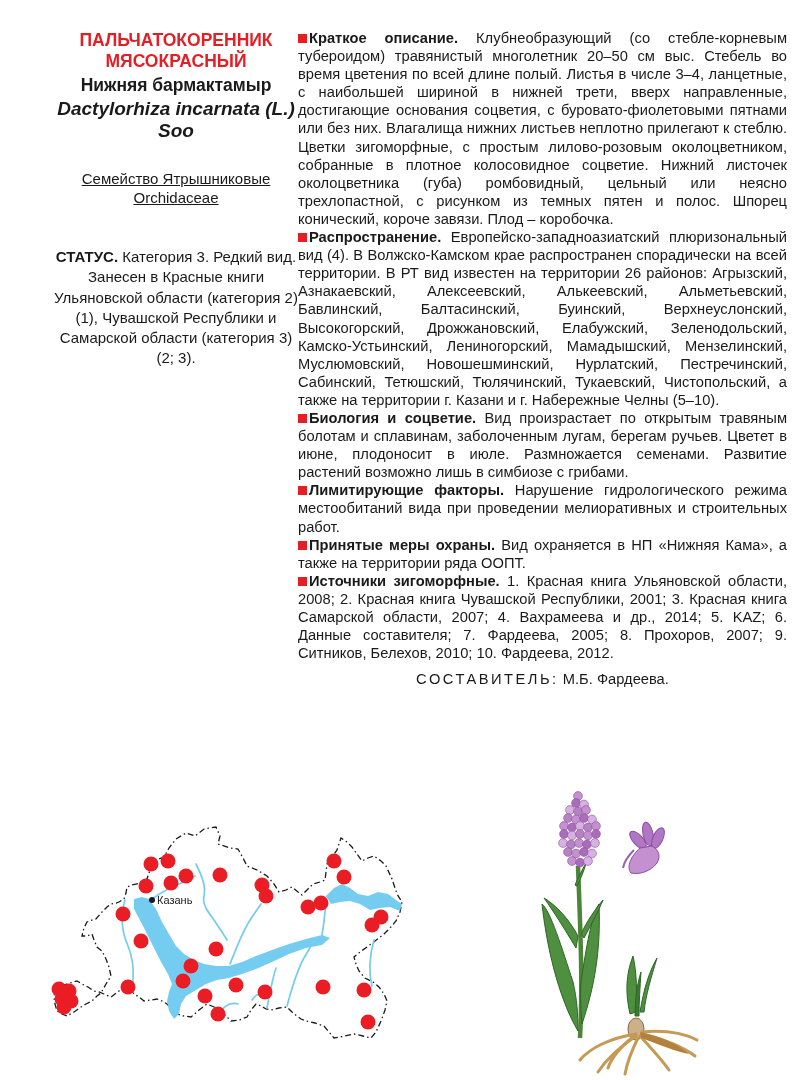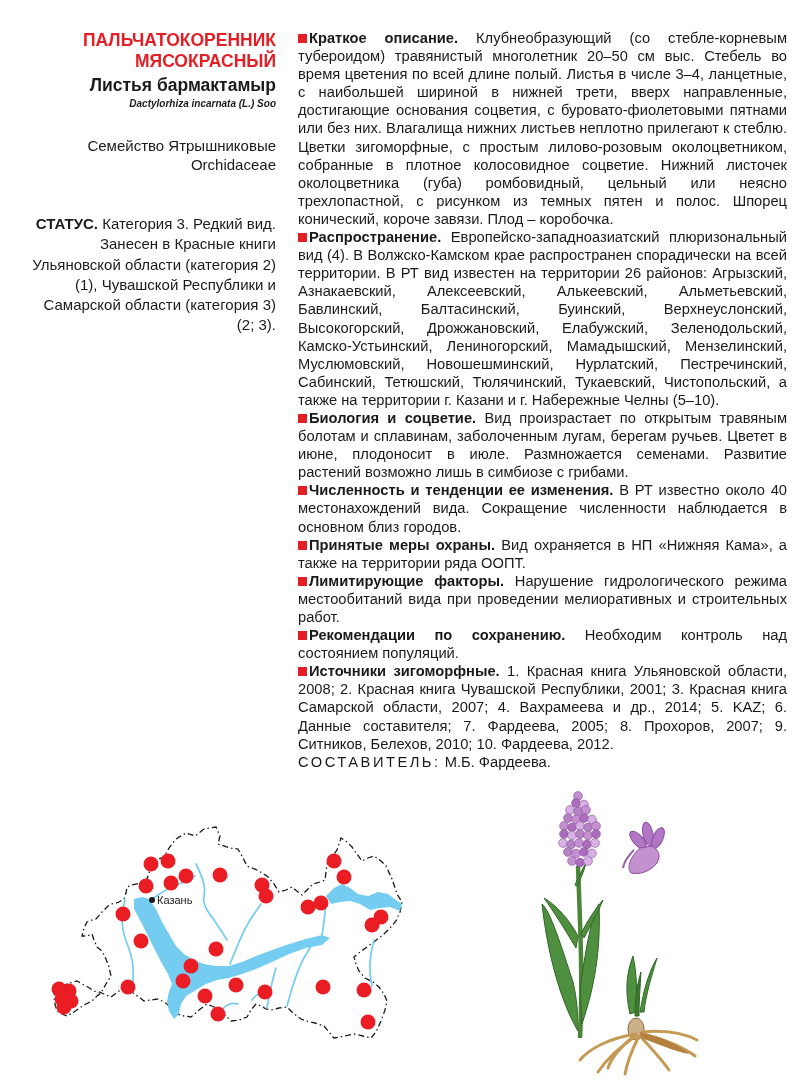--- a/index.html
+++ b/index.html
@@ -2,66 +2,64 @@
 <html><head>
 <meta charset="utf-8">
 <style>
   html,body{margin:0;padding:0;}
   body{
     width:806px;height:1080px;position:relative;overflow:hidden;
     background:#ffffff;color:#1a1a1a;
     font-family:"Liberation Sans", sans-serif;
   }
   
-  .left-col{position:absolute;left:24px;top:30px;width:252px;text-align:right;}
+  .left-col{position:absolute;left:50px;top:30px;width:252px;text-align:center;}
   .title-ru{color:#e31e24;font-size:17.5px;font-weight:bold;line-height:1.2;margin:0;}
   .title-alt{font-size:17.5px;font-weight:bold;line-height:1.2;margin:3px 0 0 0;}
-  .title-latin{font-size:10px;font-weight:bold;font-style:italic;margin:2px 0 0 0;}
-  .family{font-size:15px;line-height:1.28;margin:27px 0 0 0;}
+  .title-latin{font-size:19px;font-weight:bold;font-style:italic;margin:2px 0 0 0;}
+  .family{font-size:15px;line-height:1.28;margin:27px 0 0 0;text-decoration:underline;}
   .status{font-size:15px;line-height:1.34;margin:40px 0 0 0;}
   .status b{font-weight:bold;}
   
   .right-col{
     position:absolute;left:298px;top:29px;width:489px;
     font-size:14.7px;line-height:18.1px;text-align:justify;
   }
   .section{margin:0;}
   .bullet{
     display:inline-block;width:9px;height:9px;background:#e31e24;
     margin-right:2px;position:relative;top:0px;
   }
   .heading{font-weight:bold;}
-  .compiler{margin:0;text-align:left;}
+  .compiler{margin:8px;text-align:center;}
   .compiler-label{letter-spacing:2.5px;}
   
   .map-wrap{position:absolute;left:34px;top:804px;width:454px;height:258px;}
   .map-wrap svg{display:block;}
   .city-label{font-size:11px;fill:#1a1a1a;font-family:"Liberation Sans",sans-serif;}
   
   .plant-wrap{position:absolute;left:490px;top:786px;width:302px;height:294px;}
 </style>
 </head>
 <body>
 
 <aside class="left-col">
   <h1 class="title-ru">ПАЛЬЧАТОКОРЕННИК МЯСОКРАСНЫЙ</h1>
-  <h2 class="title-alt">Листья бармактамыр</h2>
+  <h2 class="title-alt">Нижняя бармактамыр</h2>
   <h3 class="title-latin">Dactylorhiza incarnata (L.) Soo</h3>
   <p class="family">Семейство Ятрышниковые Orchidaceae</p>
   <p class="status"><b>СТАТУС.</b> <span>Категория 3. Редкий вид. Занесен в Красные книги Ульяновской области (категория 2) (1), Чувашской Республики и Самарской области (категория 3) (2; 3).</span></p>
 </aside>
 
 <main class="right-col">
   <p class="section"><span class="bullet"></span><span class="heading">Краткое описание.</span> <span>Клубнеобразующий (со стебле-корневым тубероидом) травянистый многолетник 20–50 см выс. Стебель во время цветения по всей длине полый. Листья в числе 3–4, ланцетные, с наибольшей шириной в нижней трети, вверх направленные, достигающие основания соцветия, с буровато-фиолетовыми пятнами или без них. Влагалища нижних листьев неплотно прилегают к стеблю. Цветки зигоморфные, с простым лилово-розовым околоцветником, собранные в плотное колосовидное соцветие. Нижний листочек околоцветника (губа) ромбовидный, цельный или неясно трехлопастной, с рисунком из темных пятен и полос. Шпорец конический, короче завязи. Плод – коробочка.</span></p>
   <p class="section"><span class="bullet"></span><span class="heading">Распространение.</span> <span>Европейско-западноазиатский плюризональный вид (4). В Волжско-Камском крае распространен спорадически на всей территории. В РТ вид известен на территории 26 районов: Агрызский, Азнакаевский, Алексеевский, Алькеевский, Альметьевский, Бавлинский, Балтасинский, Буинский, Верхнеуслонский, Высокогорский, Дрожжановский, Елабужский, Зеленодольский, Камско-Устьинский, Лениногорский, Мамадышский, Мензелинский, Муслюмовский, Новошешминский, Нурлатский, Пестречинский, Сабинский, Тетюшский, Тюлячинский, Тукаевский, Чистопольский, а также на территории г. Казани и г. Набережные Челны (5–10).</span></p>
   <p class="section"><span class="bullet"></span><span class="heading">Биология и соцветие.</span> <span>Вид произрастает по открытым травяным болотам и сплавинам, заболоченным лугам, берегам ручьев. Цветет в июне, плодоносит в июле. Размножается семенами. Развитие растений возможно лишь в симбиозе с грибами.</span></p>
-  <p class="section"><span class="bullet"></span><span class="heading">Численность и тенденции ее изменения.</span> <span>В РТ известно около 40 местонахождений вида. Сокращение численности наблюдается в основном близ городов.</span></p>
+  <p class="section"><span class="bullet"></span><span class="heading">Лимитирующие факторы.</span> <span>Нарушение гидрологического режима местообитаний вида при проведении мелиоративных и строительных работ.</span></p>
   <p class="section"><span class="bullet"></span><span class="heading">Принятые меры охраны.</span> <span>Вид охраняется в НП «Нижняя Кама», а также на территории ряда ООПТ.</span></p>
-  <p class="section"><span class="bullet"></span><span class="heading">Лимитирующие факторы.</span> <span>Нарушение гидрологического режима местообитаний вида при проведении мелиоративных и строительных работ.</span></p>
-  <p class="section"><span class="bullet"></span><span class="heading">Рекомендации по сохранению.</span> <span>Необходим контроль над состоянием популяций.</span></p>
   <p class="section"><span class="bullet"></span><span class="heading">Источники зигоморфные.</span> <span>1. Красная книга Ульяновской области, 2008; 2. Красная книга Чувашской Республики, 2001; 3. Красная книга Самарской области, 2007; 4. Вахрамеева и др., 2014; 5. KAZ; 6. Данные составителя; 7. Фардеева, 2005; 8. Прохоров, 2007; 9. Ситников, Белехов, 2010; 10. Фардеева, 2012.</span></p>
   <p class="compiler"><span class="compiler-label">СОСТАВИТЕЛЬ:</span> <span>М.Б. Фардеева.</span></p>
 </main>
 
 <div class="map-wrap">
   <svg width="454" height="258" viewBox="0 0 454 258" xmlns="http://www.w3.org/2000/svg">
 
     <path d="M 142,35 L 152,29 L 161,32 L 170,25 L 182,23 L 186,32 L 184,40 L 196,44 L 204,45 L 209,54
          L 213,62 L 223,66 L 233,72 L 240,80 L 245,88 L 252,86 L 258,83 L 264,88 L 268,91 L 273,86
          L 279,80 L 286,78 L 291,76 L 292,68 L 293,60 L 298,53 L 303,46 L 307,34 L 313,38 L 318,43

